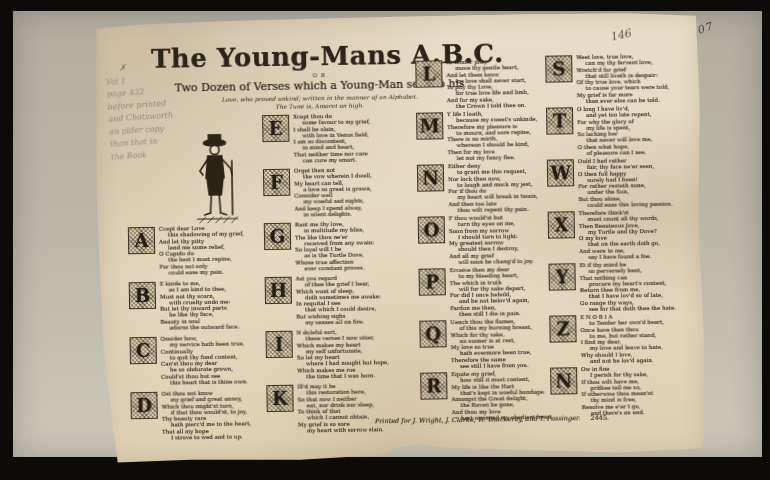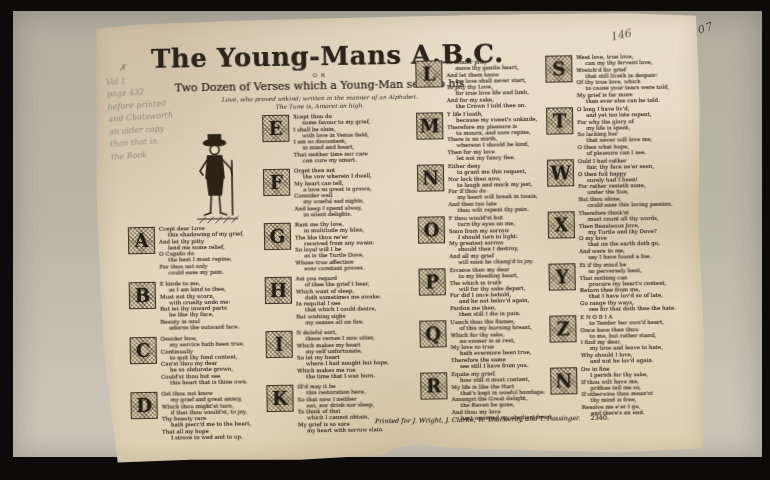--- a/index.html
+++ b/index.html
@@ -449,17 +449,17 @@
             <span class="vline">prithee tell me so,</span>
             <span class="vline">If otherwise thou mean'st</span>
             <span class="vline">thy mind is free,</span>
             <span class="vline">Resolve me e'er I go,</span>
             <span class="vline">and there's an end.</span>
           </span>
         </div>
       </div>
 
     <div class="imprint">
-      <span>Printed for J. Wright, J. Clarke, W. Thackeray, and T. Passinger.</span><span class="year">2340.</span>
+      <span>Printed for J. Wright, J. Clarke, W. Thackeray, and T. Passinger.</span><span class="year">2445.</span>
     </div>
 
   </div>
 </div>
 
 </body></html>

